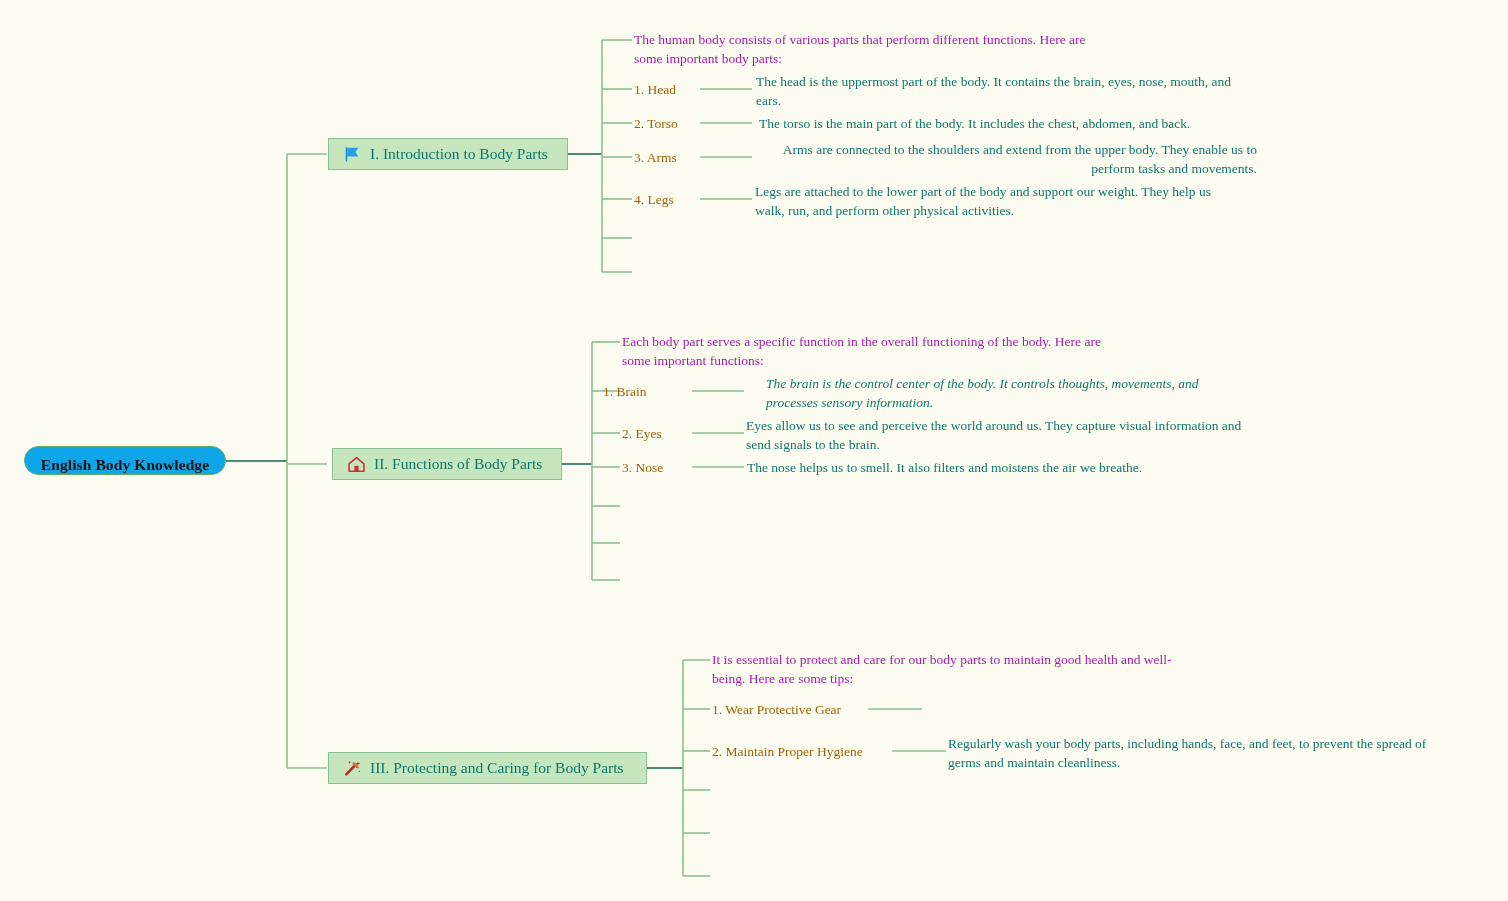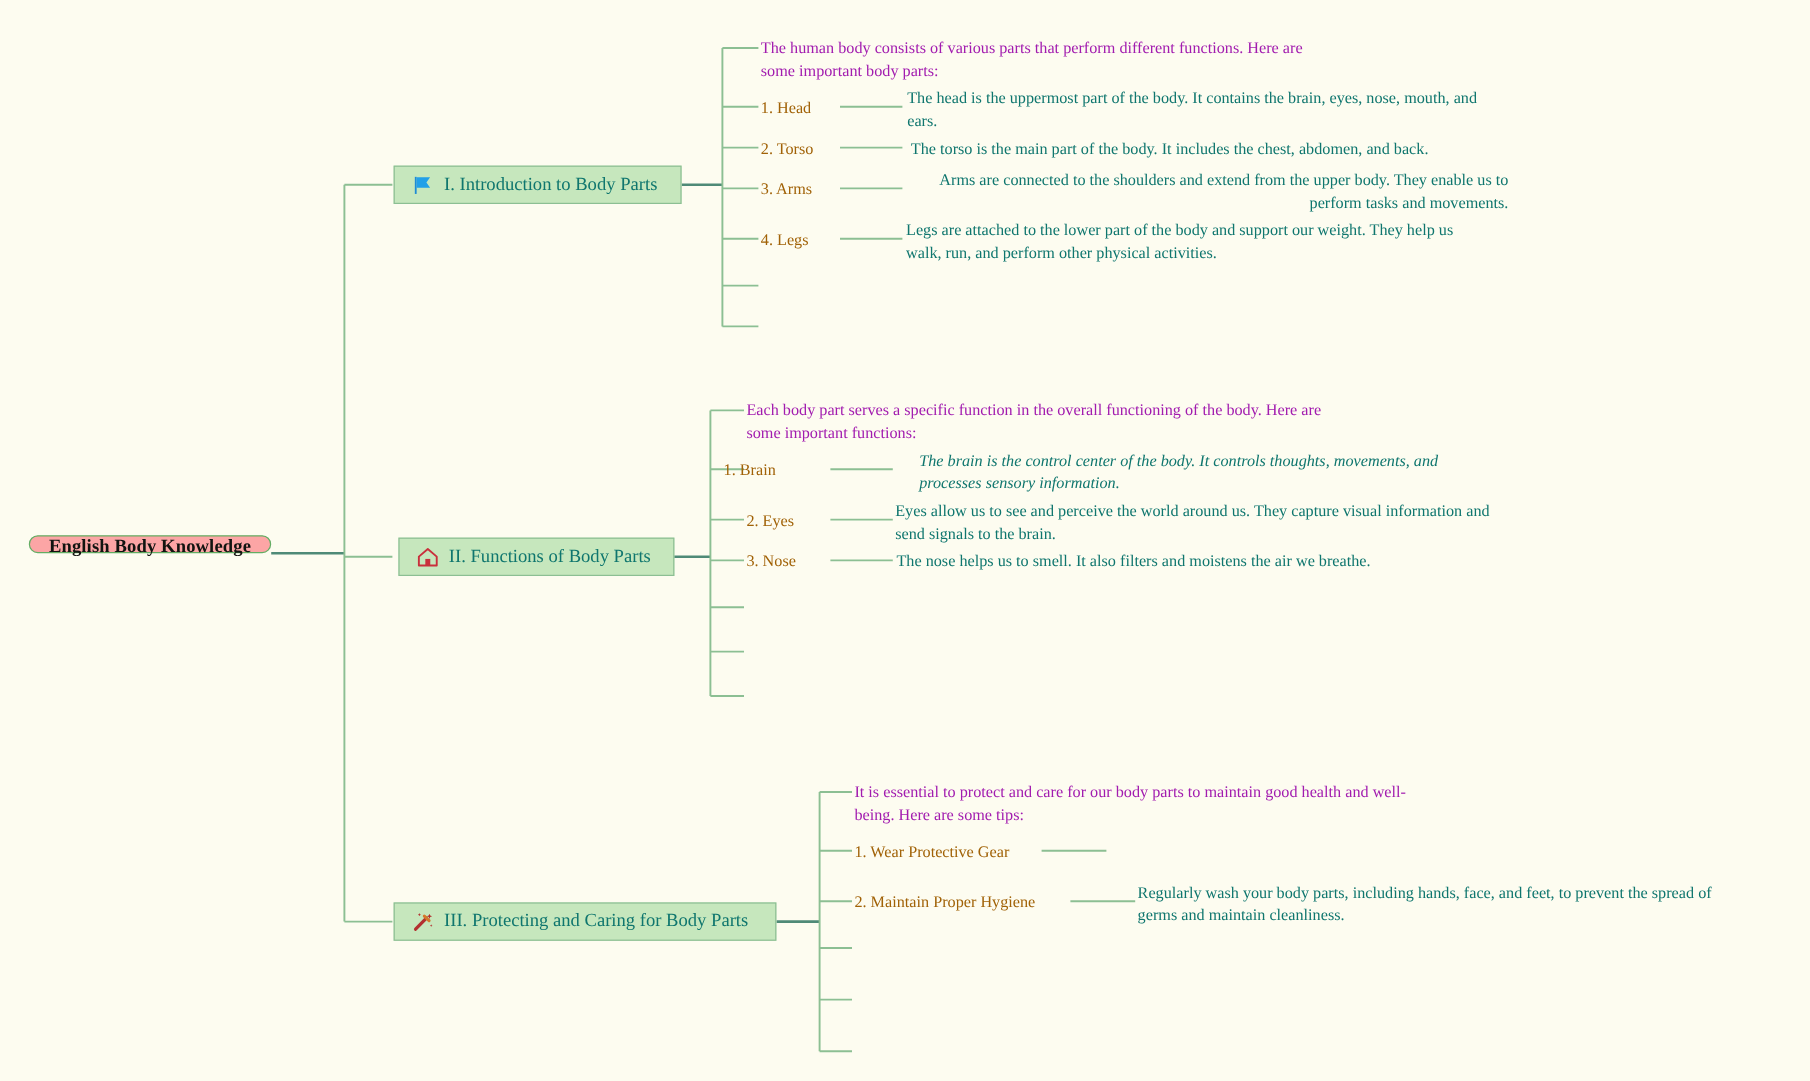--- a/index.html
+++ b/index.html
@@ -30,26 +30,26 @@
     height: 901px;
     pointer-events: none;
   }
 
   
   .root-node {
     position: absolute;
     left: 24px;
     top: 446px;
     width: 202px;
-    height: 15px;
-    background: #fca5a5;
+    height: 29px;
+    background: #0ea5e9;
     border: 1px solid #63ad63;
     border-radius: 15px;
     display: flex;
-    align-items: flex-start;
+    align-items: flex-end;
     justify-content: center;
     box-sizing: border-box;
   }
   .root-label {
     font-size: 15.5px;
     font-weight: bold;
     color: #121410;
     letter-spacing: 0.1px;
     white-space: nowrap;
   }

